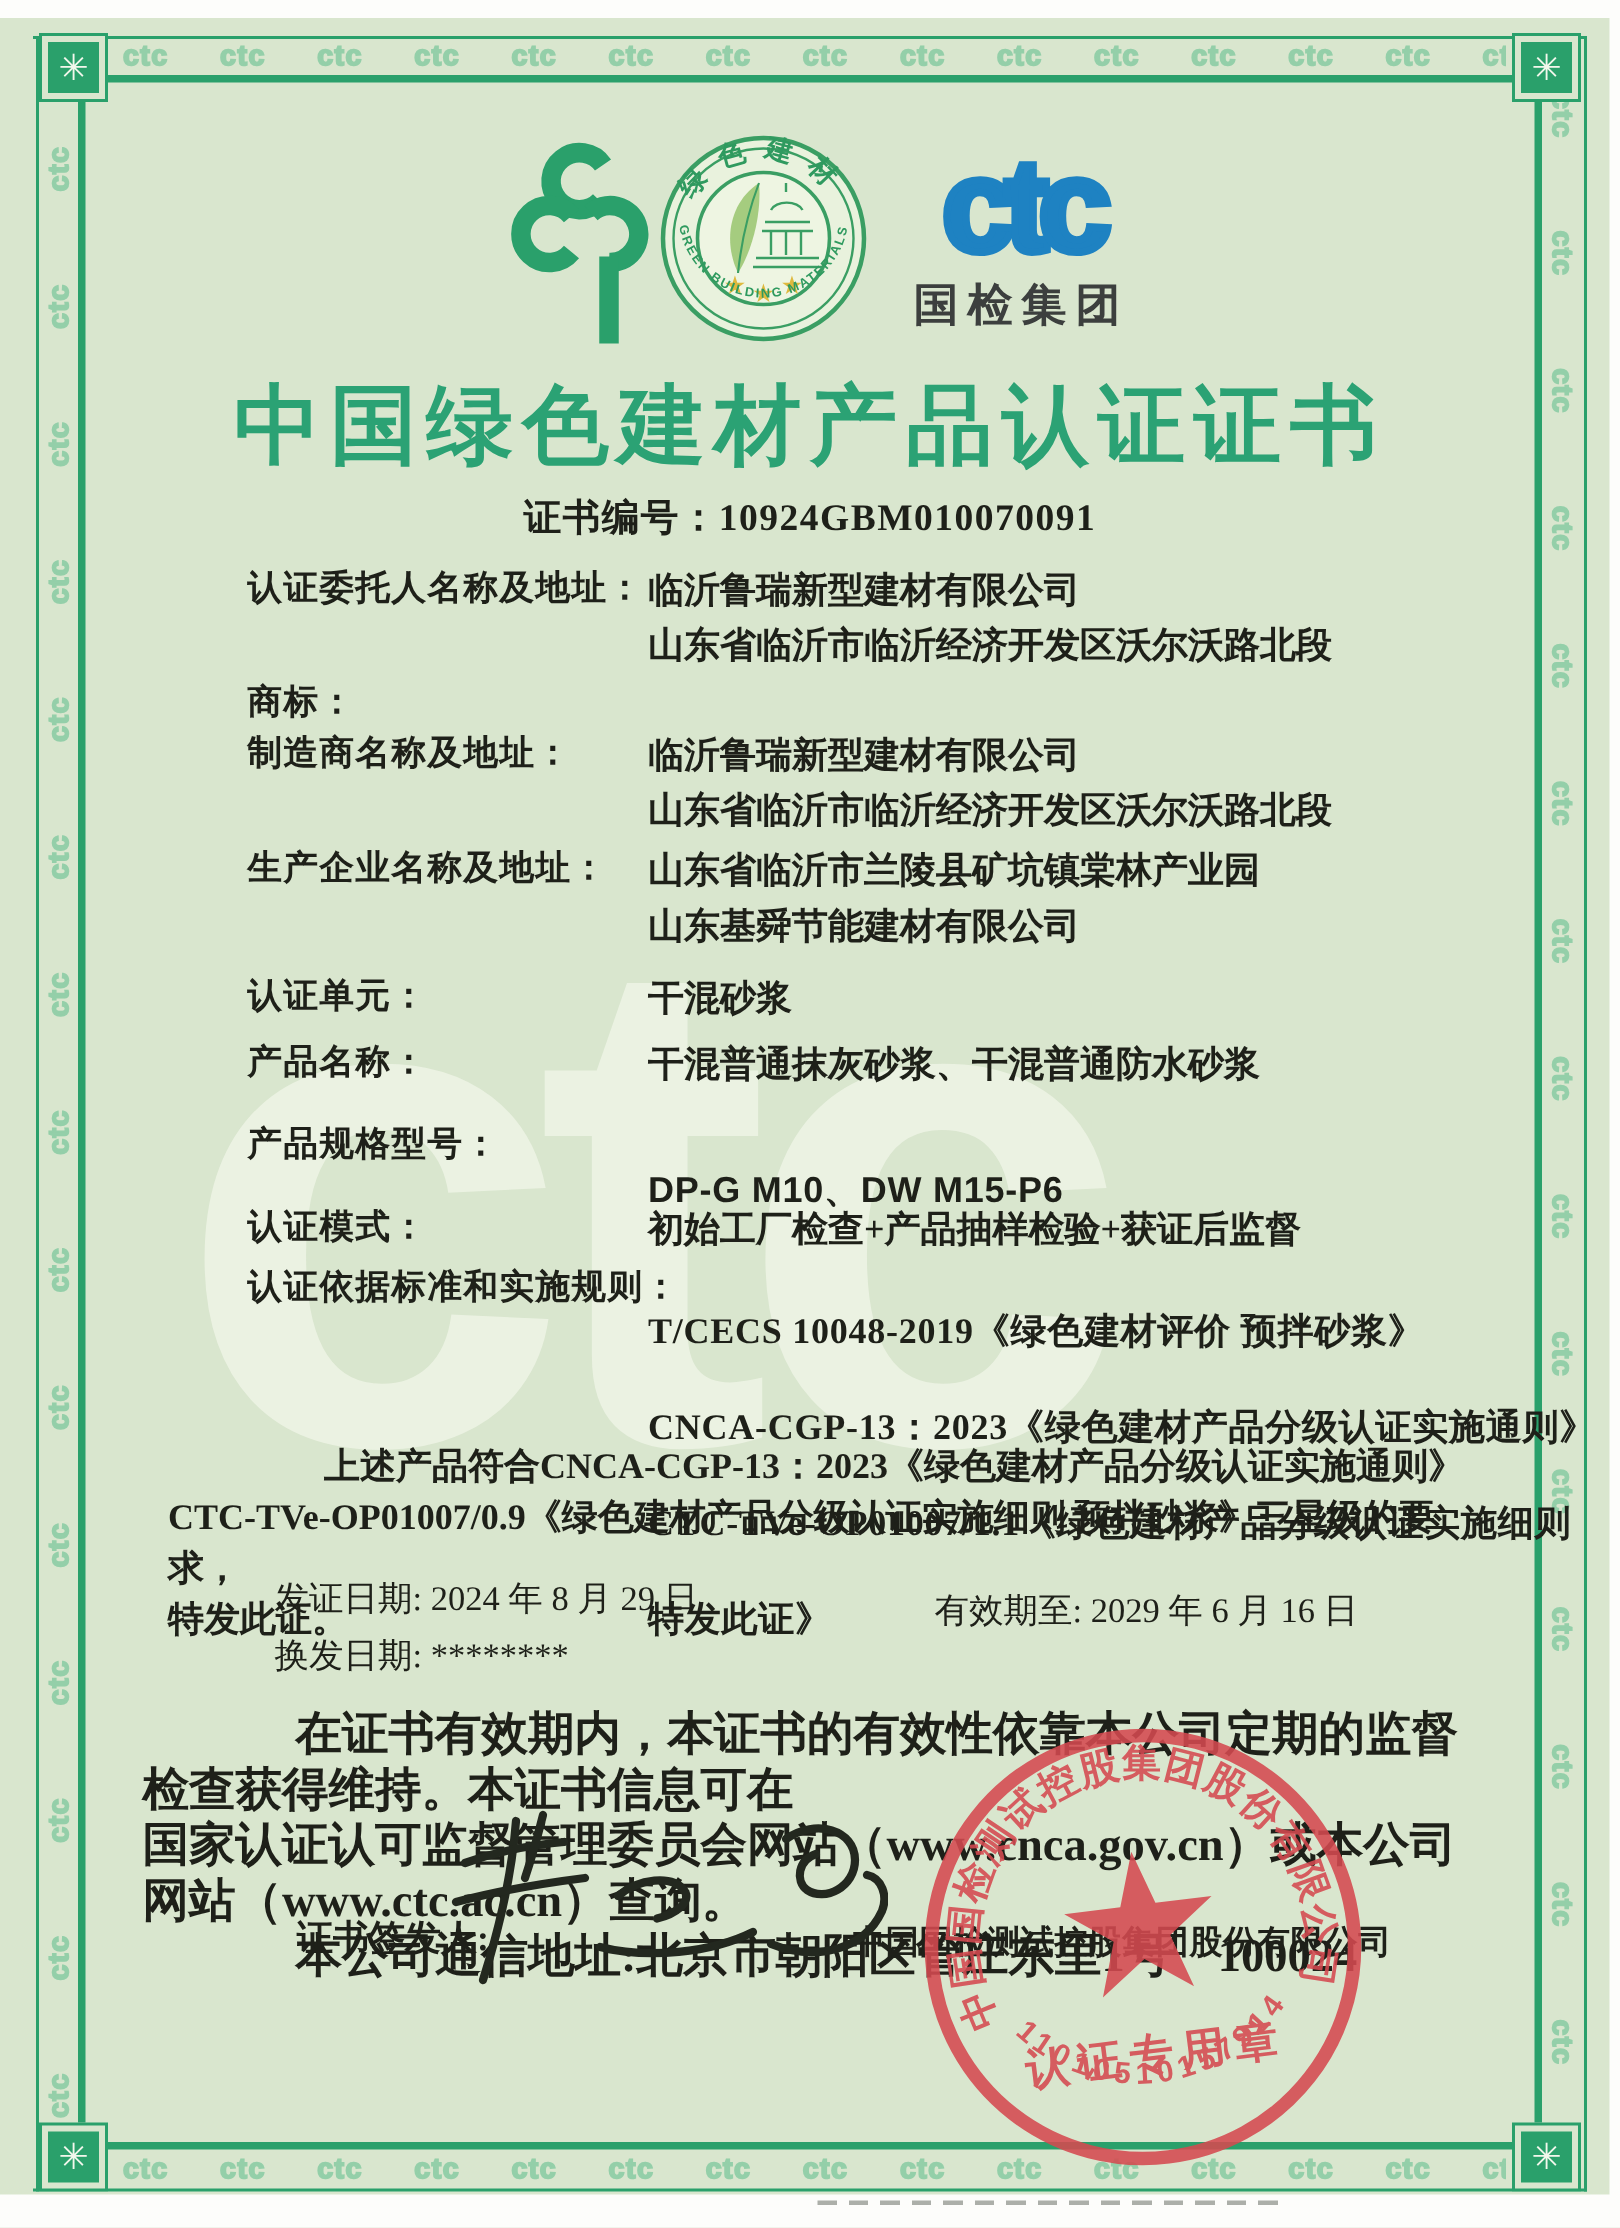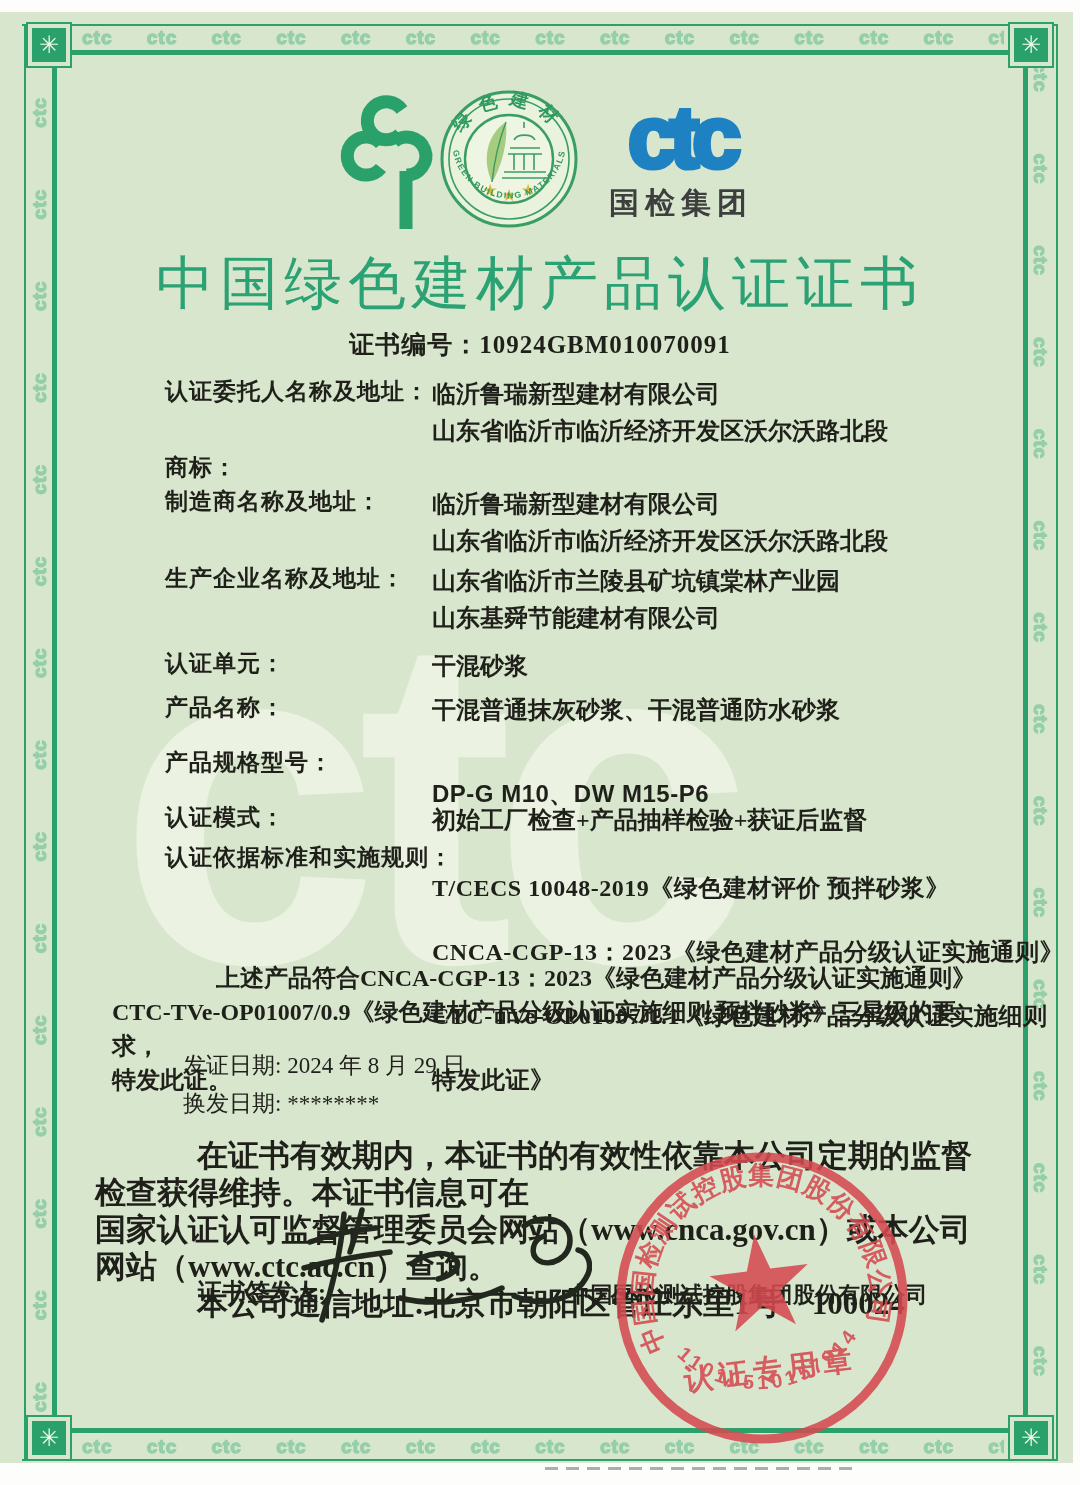--- a/index.html
+++ b/index.html
@@ -45,21 +45,21 @@
   .ctc-logo{position:absolute;left:596px;top:100px;z-index:10;width:170px;text-align:center;}
   .ctc-word{
     font-family:"Liberation Sans","DejaVu Sans",sans-serif;font-weight:700;font-size:88px;line-height:.85;
     color:#1e82c2;-webkit-text-stroke:5px #1e82c2;letter-spacing:-7px;
   }
   .ctc-sub{margin-top:8px;font-family:"Liberation Sans","DejaVu Sans",sans-serif;font-weight:700;
     font-size:30px;color:#3c3f3e;letter-spacing:6px;}
   
   .title{
     position:absolute;left:0;top:245px;width:1080px;text-align:center;z-index:10;
-    font-size:58px;font-weight:400;color:#2ba274;letter-spacing:6px;
+    font-size:58px;font-weight:700;color:#2ba274;letter-spacing:6px;
   }
   .certno{
     position:absolute;left:0;top:328px;width:1080px;text-align:center;z-index:10;
     font-size:25px;font-weight:700;letter-spacing:1px;
   }
   
   .row{position:absolute;left:0;width:1080px;z-index:10;}
   .flabel{position:absolute;left:165px;top:0;font-size:23px;font-weight:700;letter-spacing:1px;white-space:nowrap;}
   .fvalue{position:absolute;left:432px;top:0;font-size:24px;font-weight:700;line-height:37px;white-space:nowrap;}
   .latin .vline{font-family:"Liberation Sans","DejaVu Sans",sans-serif;letter-spacing:0.5px;margin-top:28px;}
@@ -228,20 +228,21 @@
   </div>
 
   <div class="statement">
     <div class="sline">上述产品符合CNCA-CGP-13：2023《绿色建材产品分级认证实施通则》</div>
     <div class="sline">CTC-TVe-OP01007/0.9《绿色建材产品分级认证实施细则 预拌砂浆》三星级的要求，</div>
     <div class="sline">特发此证。</div>
   </div>
 
   <div class="dateline" style="left:165px;top:1050px;"><span>发证日期:</span> <span>2024 年 8 月 29 日</span></div>
   <div class="dateline" style="left:165px;top:1088px;"><span>换发日期:</span> <span>********</span></div>
+  <div class="dateline" style="left:605px;top:1058px;"><span>有效期至:</span> <span>2029 年 6 月 16 日</span></div>
 
   <div class="notice">
     <div class="nline ind">在证书有效期内，本证书的有效性依靠本公司定期的监督检查获得维持。本证书信息可在</div>
     <div class="nline">国家认证认可监督管理委员会网站（www.cnca.gov.cn）或本公司网站（www.ctc.ac.cn）查询。</div>
     <div class="nline ind">本公司通信地址:北京市朝阳区管庄东里1号　100024</div>
   </div>
 
   <div class="sig-label">证书签发人:</div>
   <svg class="sig-svg" width="300" height="140" viewBox="0 0 300 140">
     <g fill="none" stroke="#23281f" stroke-width="5.5" stroke-linecap="round">

